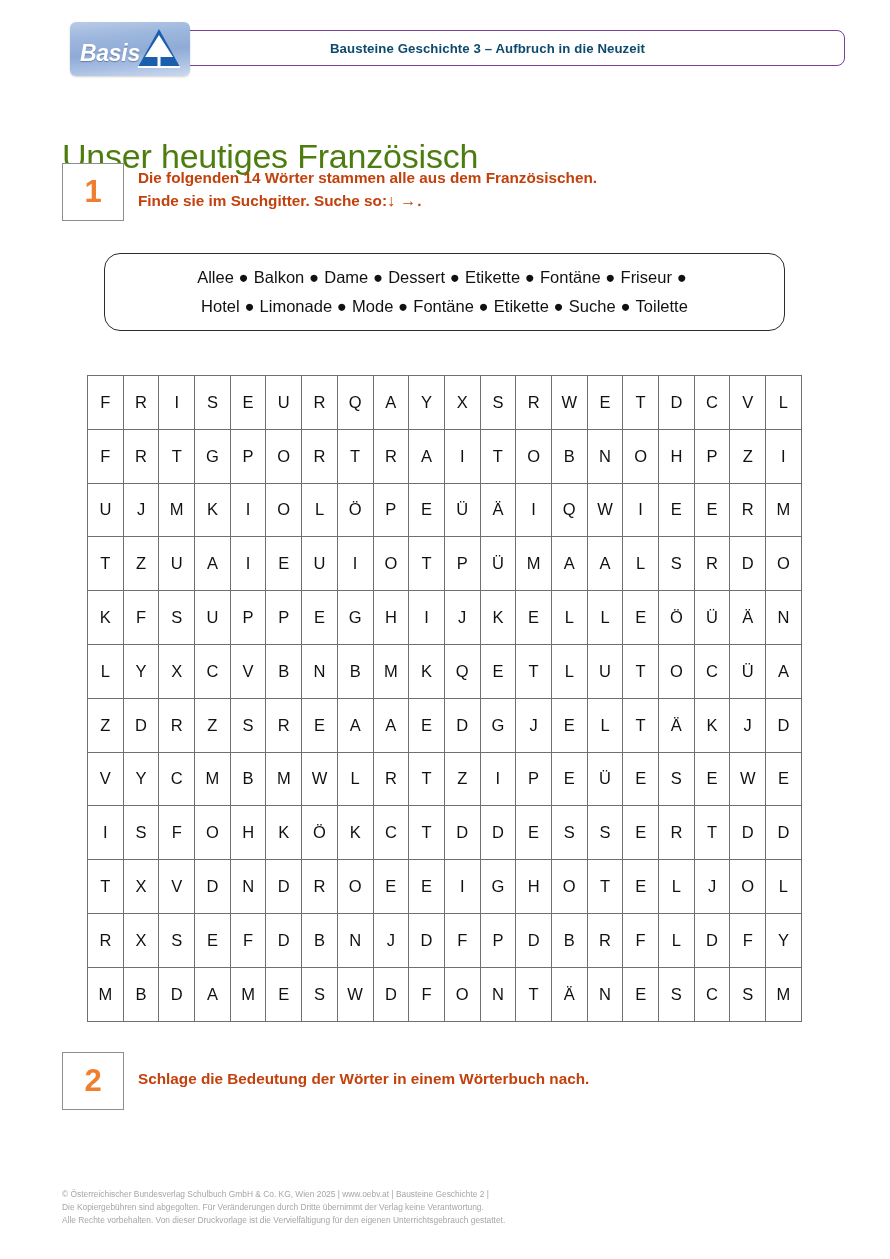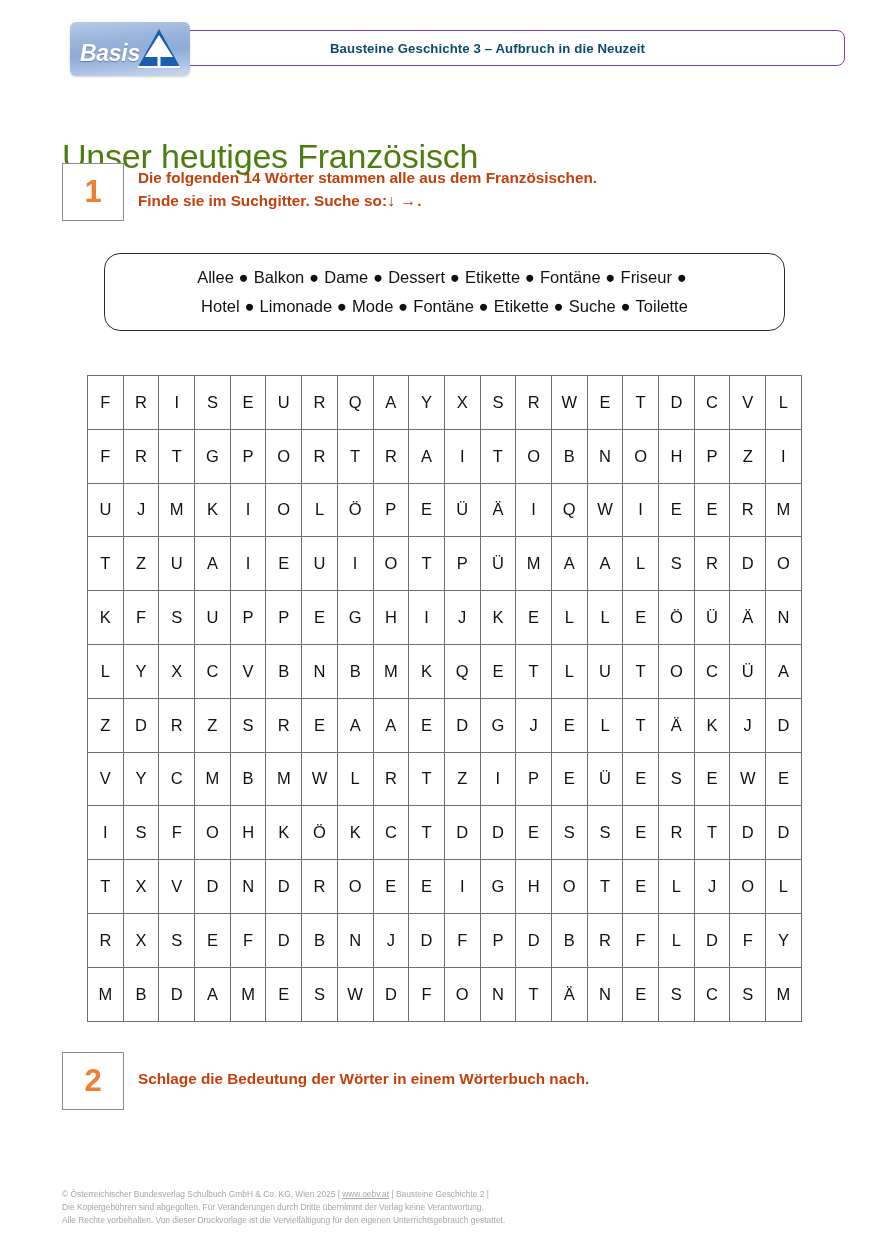--- a/index.html
+++ b/index.html
@@ -154,21 +154,20 @@
     position: absolute;
     left: 62px;
     top: 1188px;
     width: 780px;
     font-size: 8.4px;
     line-height: 1.52;
     color: #a6a6a6;
   }
   .footer a, .footer .link {
     color: #a6a6a6;
-    text-decoration: underline;
   }
 </style>
 </head>
 <body>
 
 <div class="header-wrap">
   <div class="header-bar">
     <span class="header-title">Bausteine Geschichte 3 – Aufbruch in die Neuzeit</span>
   </div>
   <div class="logo-box">

